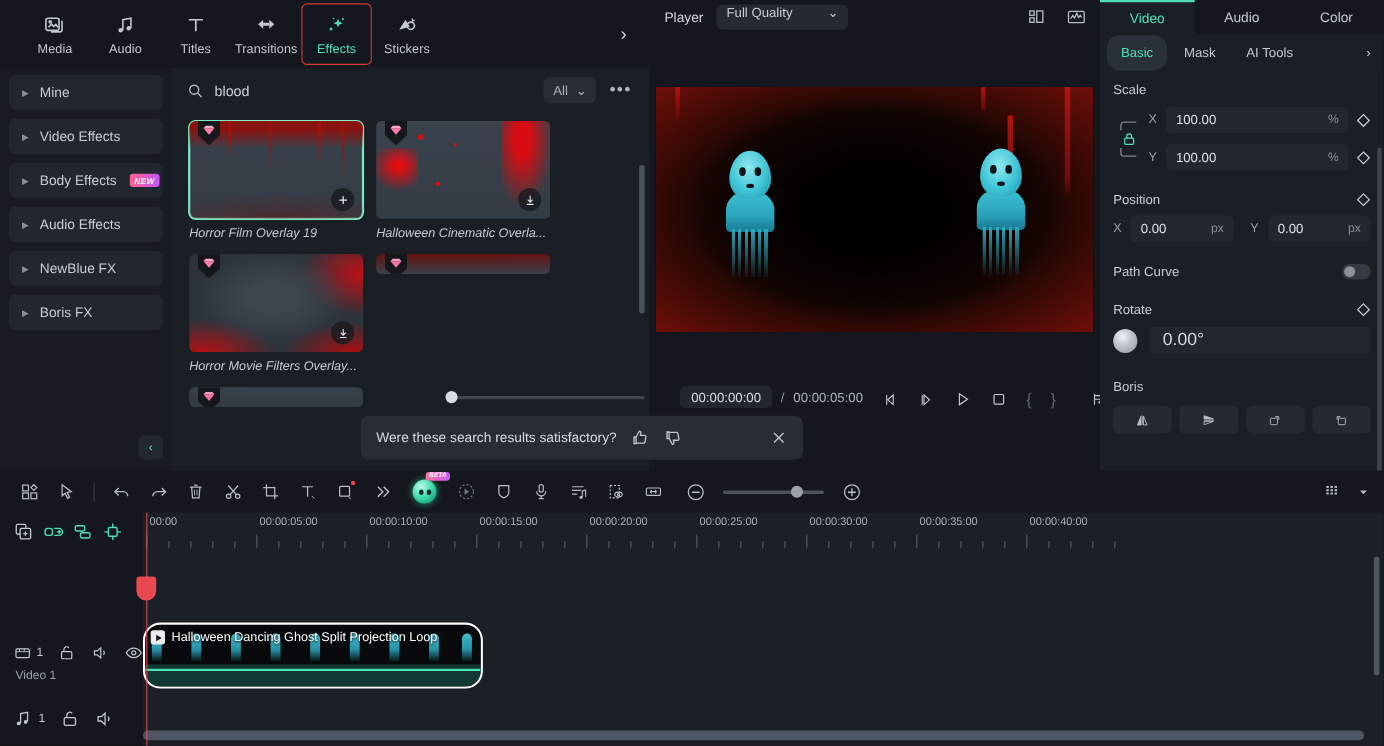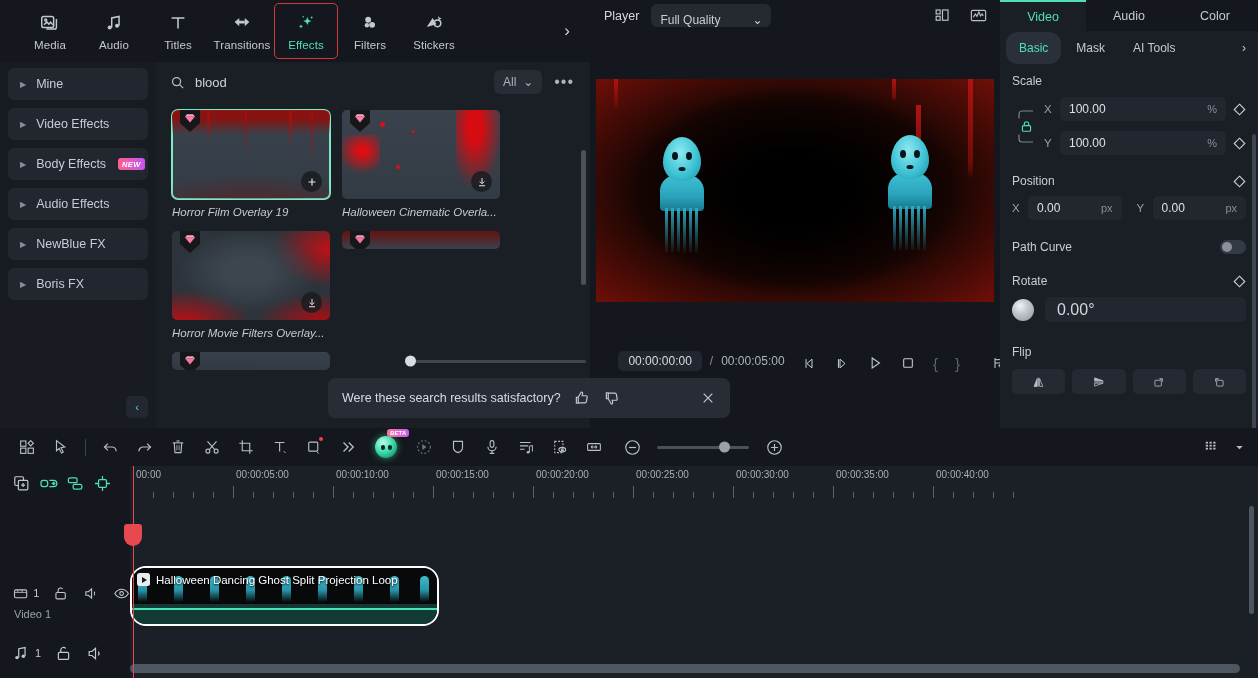--- a/index.html
+++ b/index.html
@@ -104,21 +104,21 @@
   .toast-text { font-size: 12.5px; color: #d7dbe1; flex: 0 0 auto; }
   .toast-ico { width: 18px; height: 18px; cursor: pointer; color: #c2c7cf; }
   .toast-close { margin-left: auto; width: 16px; height: 16px; cursor: pointer; color: #c2c7cf; }
 
   
   .player { width: 410px; height: 428px; background: #14171d; display: flex; flex-direction: column; }
   .player-head { height: 31px; display: flex; align-items: center; padding: 0 12px 0 14px; gap: 12px; }
   .player-head .ph-label { font-size: 12.5px; color: #d4d8de; }
   .quality-sel {
     background: #242932; border-radius: 6px; height: 23px; width: 120px;
-    display: flex; align-items: flex-end; padding: 0 9px; font-size: 12px; color: #c9cdd5;
+    display: flex; align-items: flex-start; padding: 0 9px; font-size: 12px; color: #c9cdd5;
     justify-content: space-between; cursor: pointer;
   }
   .ph-right { margin-left: auto; display: flex; align-items: center; gap: 17px; }
   .ph-ico { width: 19px; height: 19px; cursor: pointer; color: #b9bec7; }
 
   .stage { flex: 1; background: #14171d; display: flex; align-items: center; justify-content: center; position: relative; }
   .video {
     width: 398px; height: 223px; position: relative; overflow: hidden;
     background: #050505;
   }
@@ -348,28 +348,20 @@
         <div class="lib-tab active">
           <svg class="tab-ico" viewBox="0 0 24 24" fill="currentColor">
             <path d="M13.5 5.5l1.3 3.1 3.1 1.3-3.1 1.3-1.3 3.1-1.3-3.1L9.1 9.9l3.1-1.3z"></path>
             <path d="M6.5 13.5l.7 1.5 1.5.7-1.5.7-.7 1.5-.7-1.5-1.5-.7 1.5-.7z"></path>
             <circle cx="18.2" cy="6" r="1"></circle>
               <circle cx="9" cy="5.2" r=".8"></circle>
           </svg>
           <span class="tab-label">Effects</span>
         </div>
 
-        <div class="lib-tab">
-          <svg class="tab-ico" viewBox="0 0 24 24" fill="currentColor">
-            <circle cx="10" cy="8.5" r="3.2"></circle>
-              <circle cx="14.3" cy="14" r="3.2"></circle>
-              <circle cx="8.6" cy="14.4" r="2.4"></circle>
-          </svg>
-          <span class="tab-label">Filters</span>
-        </div>
 
         <div class="lib-tab">
           <svg class="tab-ico" viewBox="0 0 24 24" fill="none" stroke="currentColor" stroke-width="1.6">
             <path d="M6 15l4.5-7 3 5z" fill="currentColor"></path>
               <circle cx="15.8" cy="12.4" r="3.6"></circle>
               <path d="M16.8 5.2l.6 1.4 1.4.6-1.4.6-.6 1.4" stroke-width="1.2"></path>
           </svg>
           <span class="tab-label">Stickers</span>
         </div>
 
@@ -743,21 +735,21 @@
               </svg>
           </div>
           <div class="rotate-row">
             <div class="dial"></div>
             <div class="rot-field">
               <span class="val">0.00°</span>
             </div>
           </div>
 
           <div class="flip-head">
-            <span class="label">Flip</span>
+            <span class="label">Boris</span>
           </div>
           <div class="flip-row">
             <div class="flip-btn">
               <svg width="16" height="14" viewBox="0 0 24 24" fill="none" stroke="currentColor" stroke-width="1.4">
                   <path d="M11 4.5v15M9 19.5L3.5 19.5 9 6z" fill="currentColor"></path>
                   <path d="M13 19.5l5.5 0L13 6z"></path>
                 </svg>
             </div>
             <div class="flip-btn">
               <svg width="16" height="14" viewBox="0 0 24 24" fill="none" stroke="currentColor" stroke-width="1.4">

